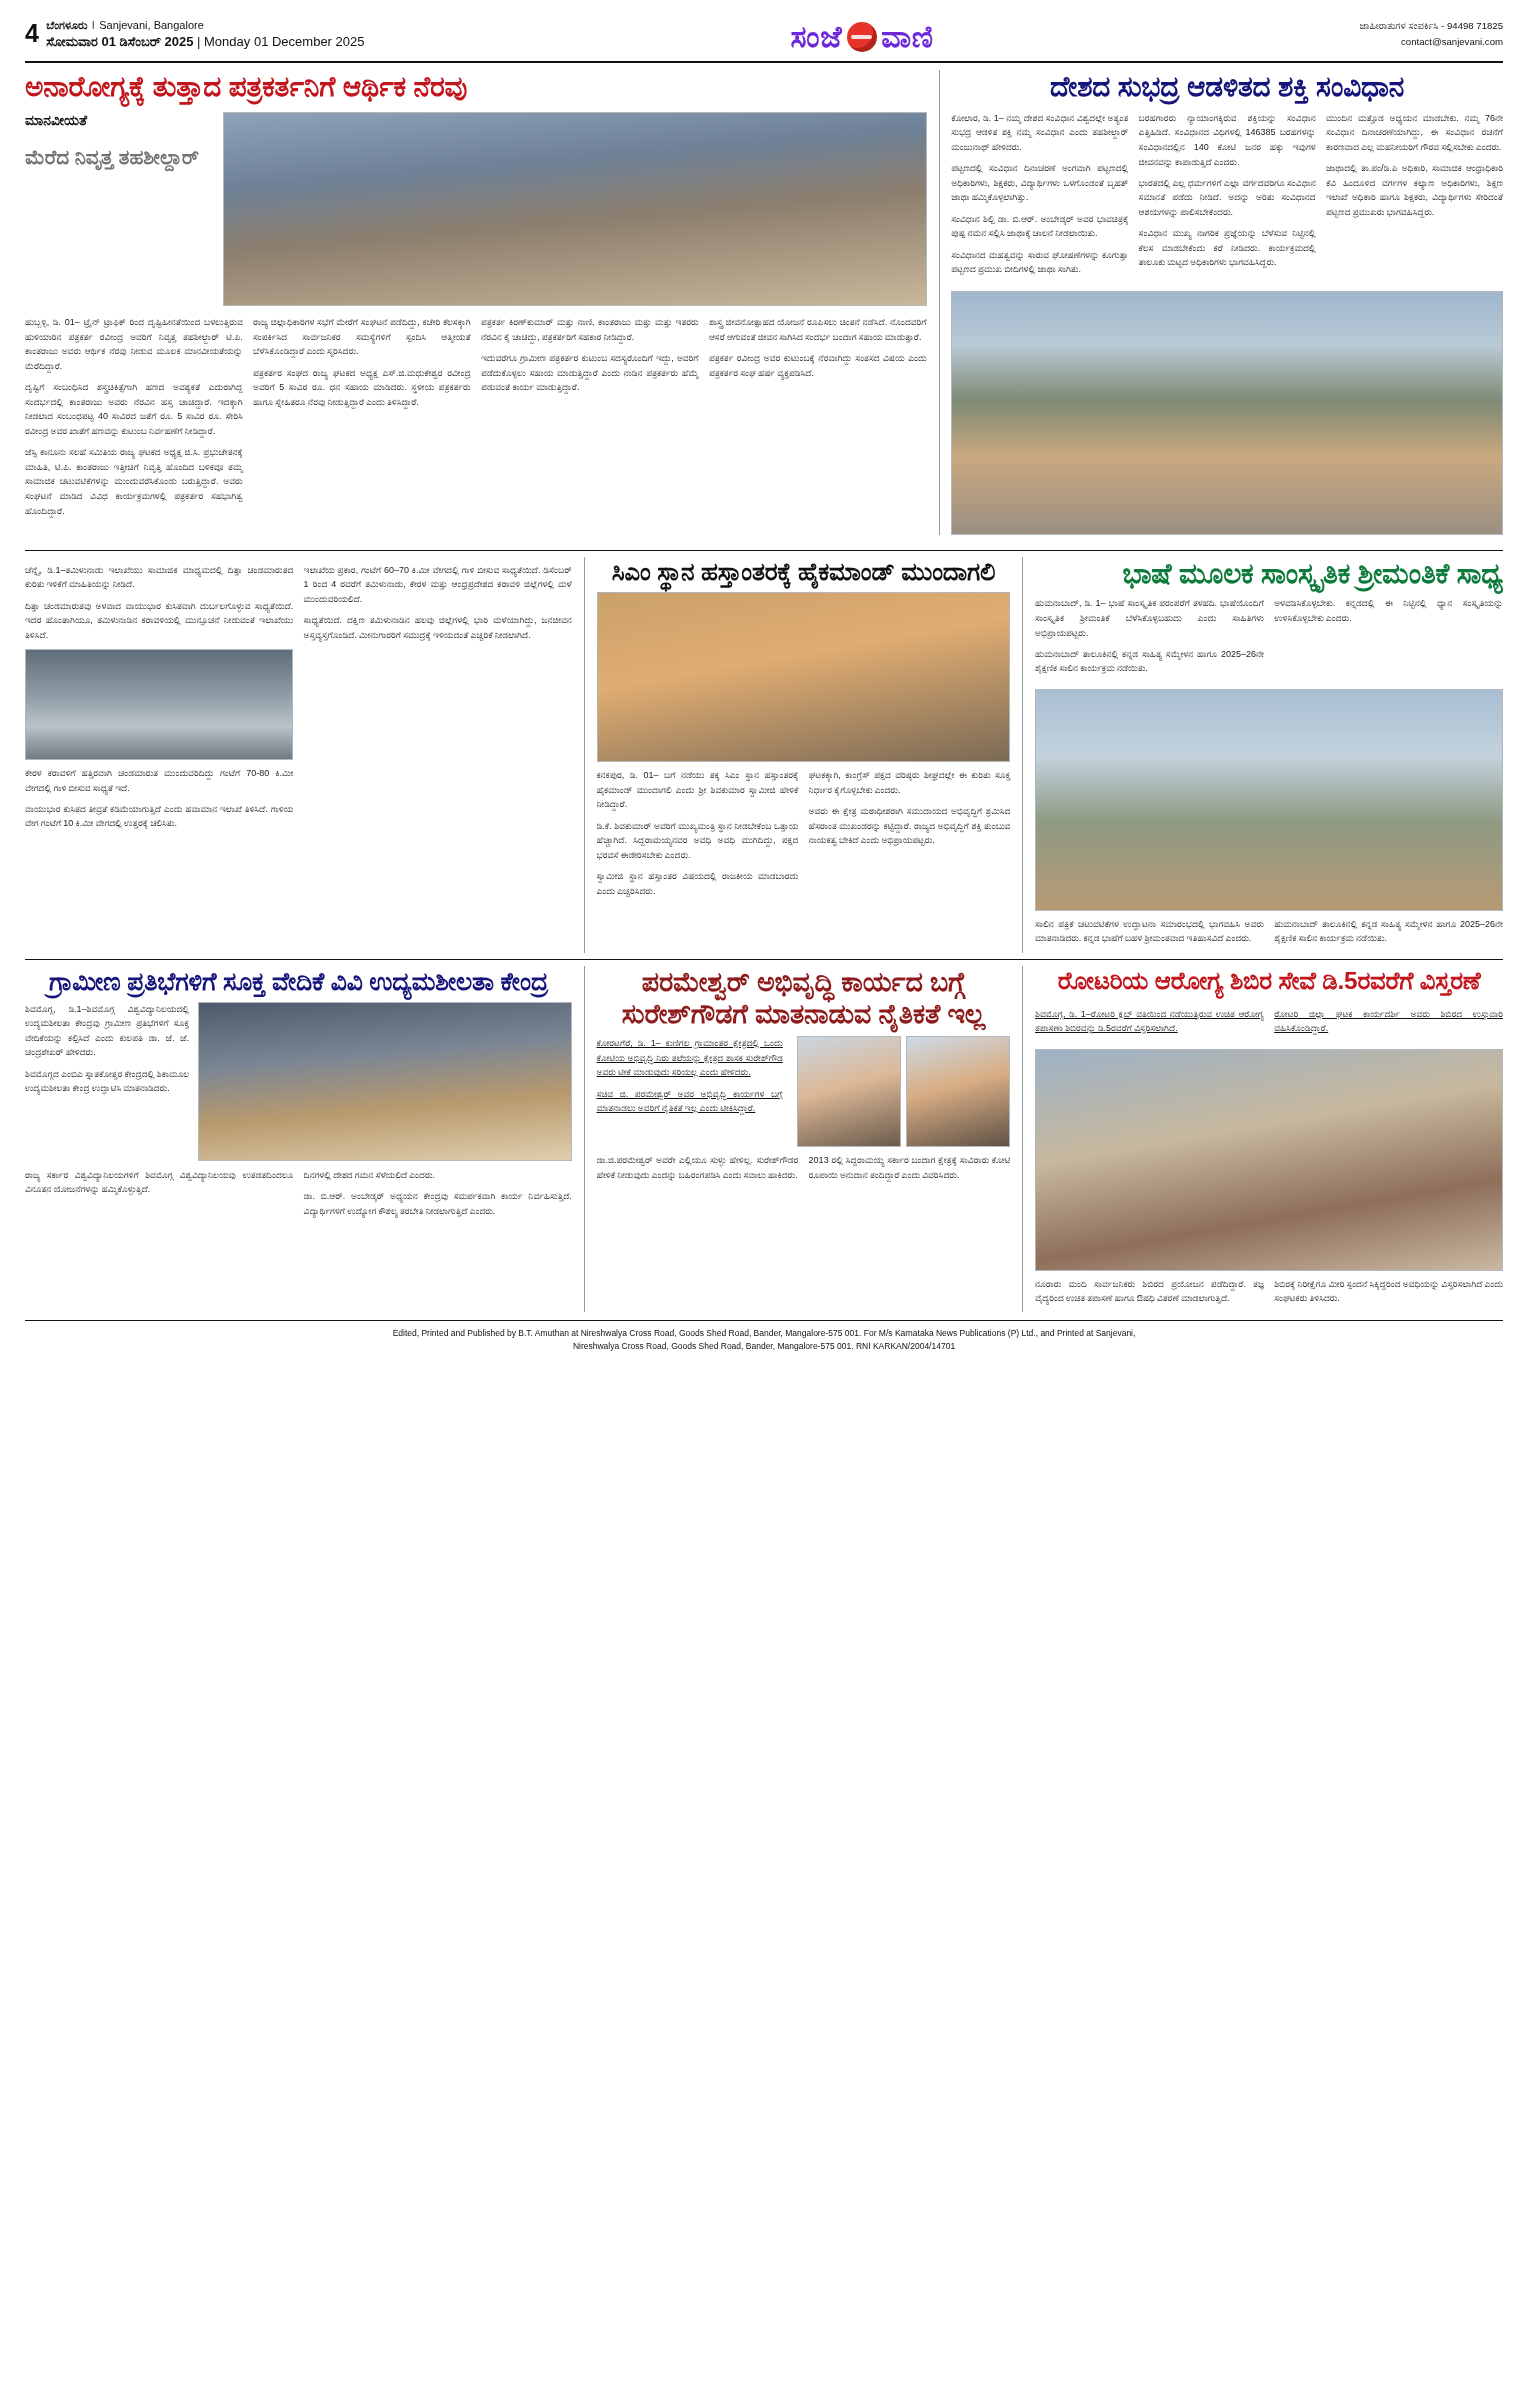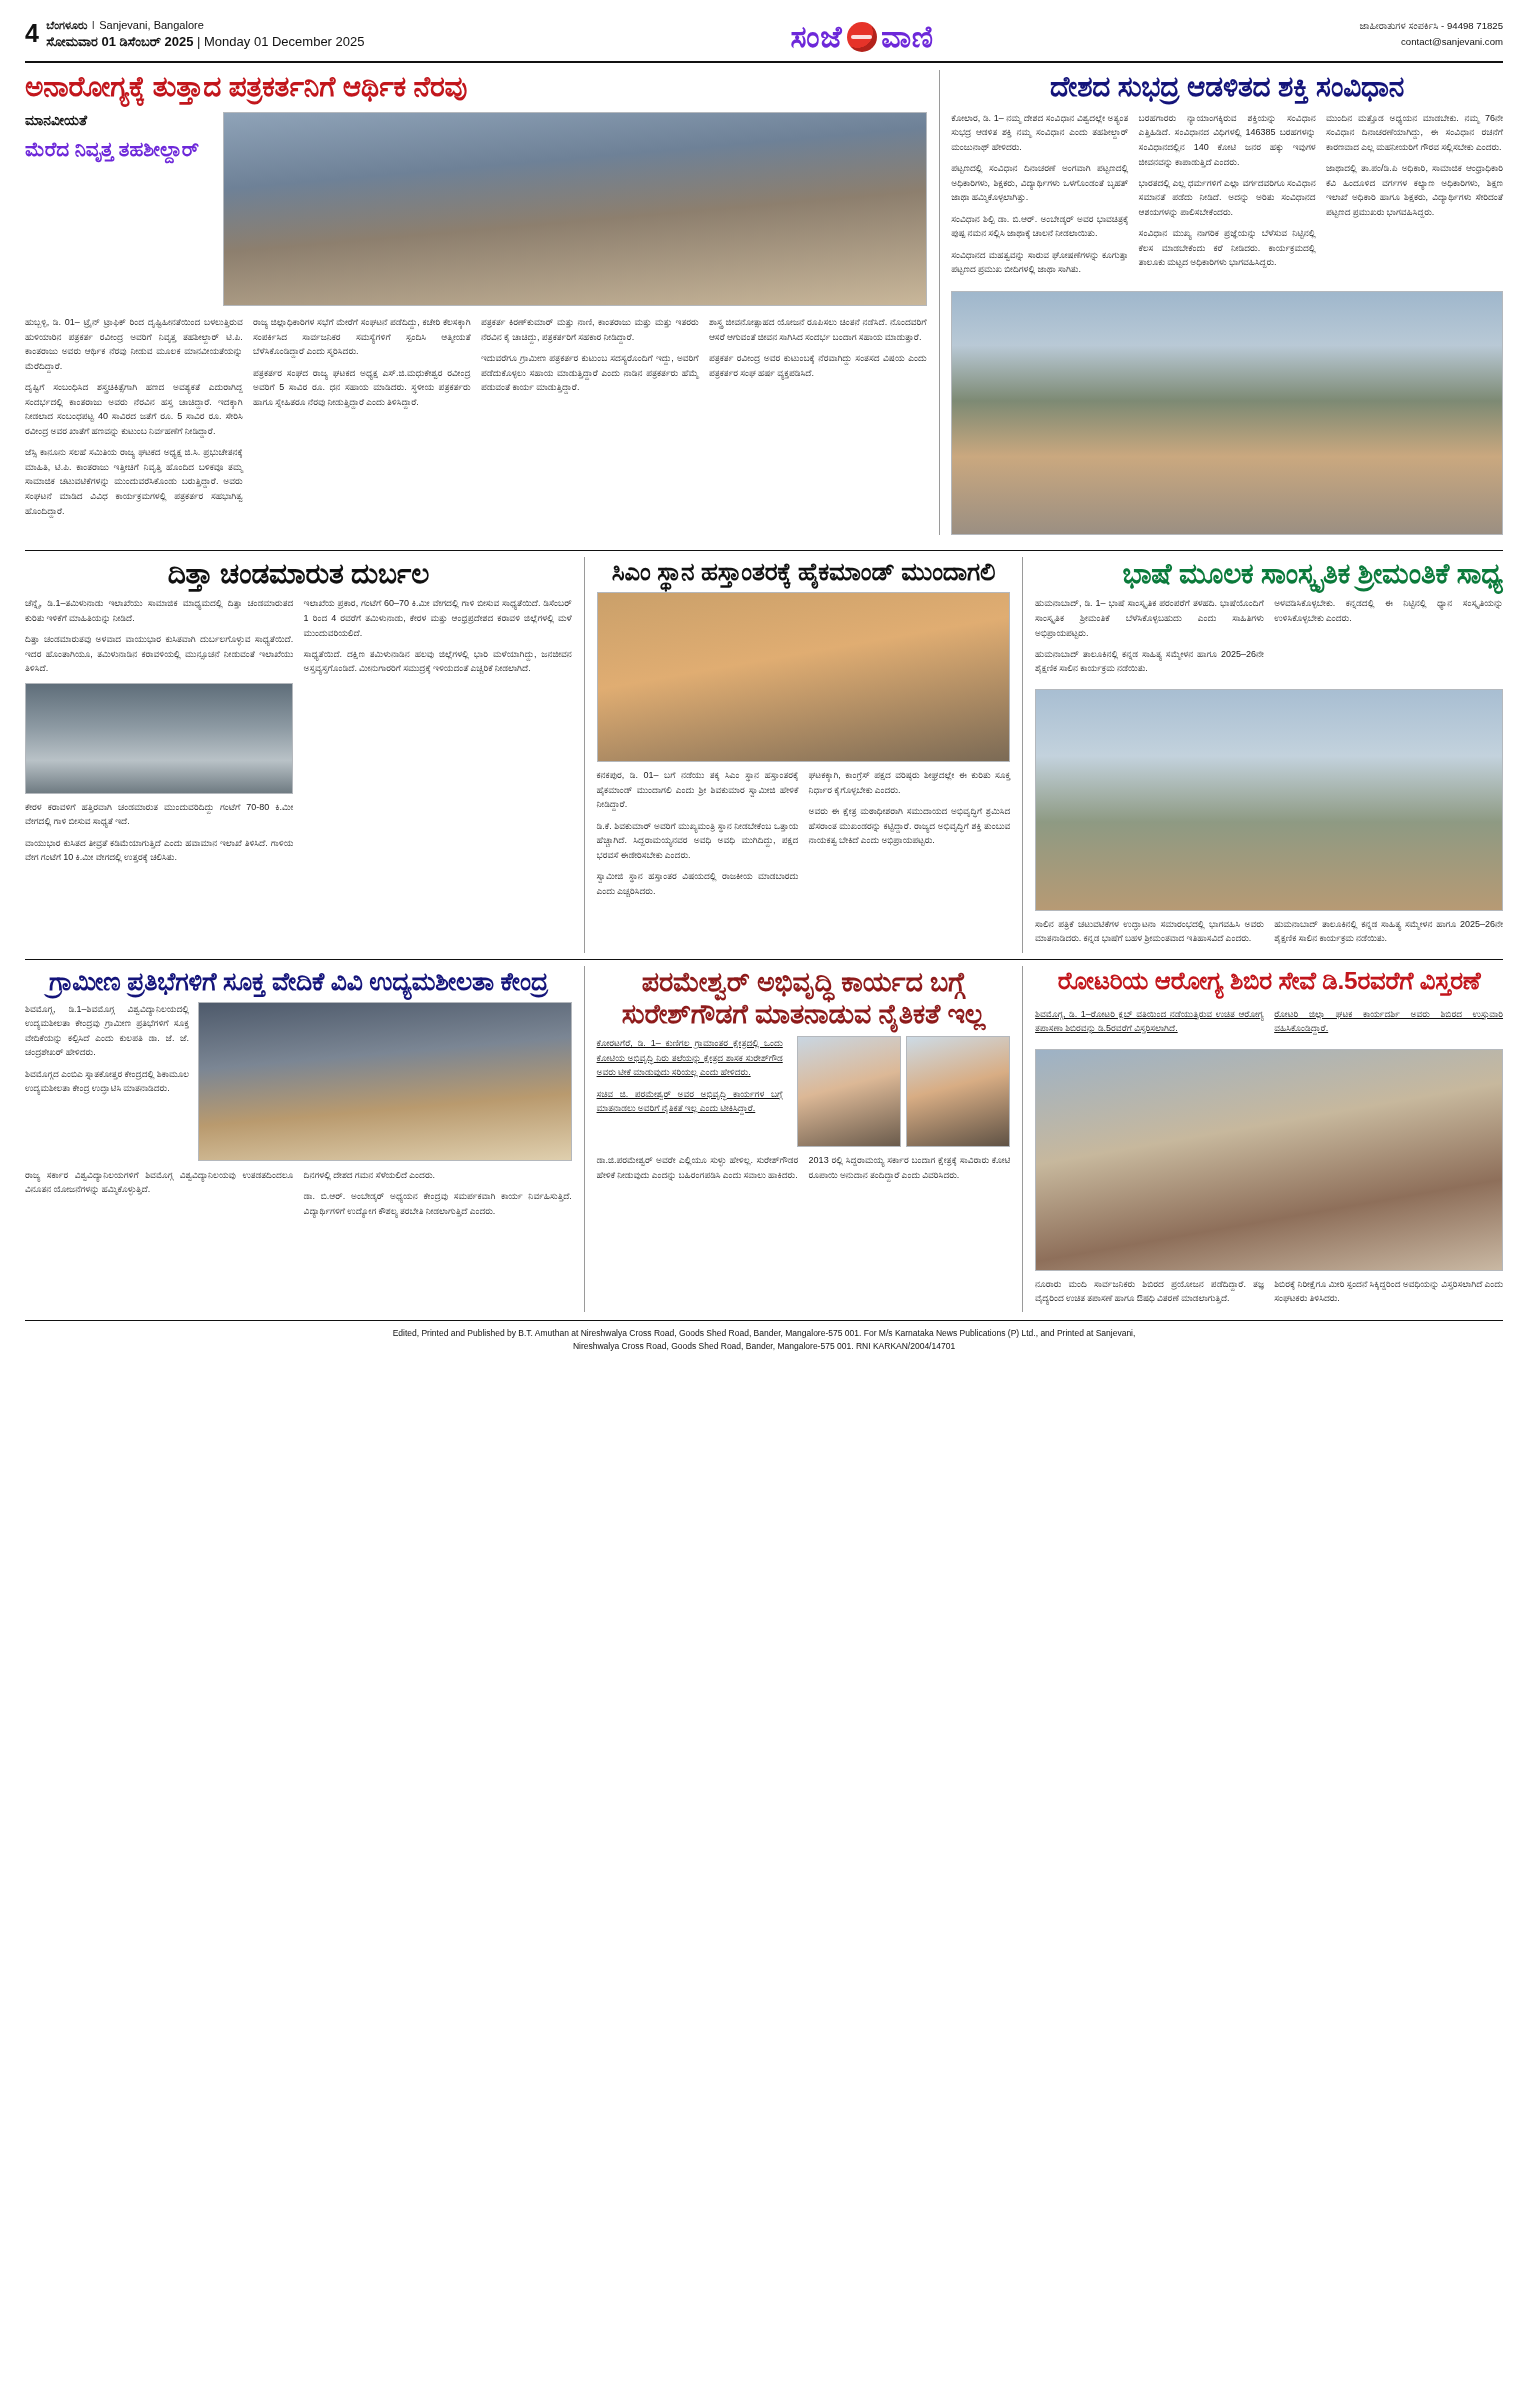--- a/index.html
+++ b/index.html
@@ -159,21 +159,21 @@
 
   <div class="sec" style="display:flex; gap:12px;">
 
     <div style="flex:0 0 61%;">
       <div class="hl-wrap">
         <div class="headline red">ಅನಾರೋಗ್ಯಕ್ಕೆ ತುತ್ತಾದ ಪತ್ರಕರ್ತನಿಗೆ ಆರ್ಥಿಕ ನೆರವು</div>
       </div>
       <div style="display:flex; gap:9px; margin-top:4.4px;">
         <div style="flex:0 0 21%;">
           <div style="font-size:14px;font-weight:700;color:#111;">ಮಾನವೀಯತೆ</div>
-          <div class="subhead" style="font-size:20px;color:#6d28d9;margin-top:7px;">ಮೆರೆದ ನಿವೃತ್ತ ತಹಶೀಲ್ದಾರ್</div>
+          <div class="subhead" style="font-size:20px;color:#737373;margin-top:15px;">ಮೆರೆದ ನಿವೃತ್ತ ತಹಶೀಲ್ದಾರ್</div>
         </div>
         <div style="flex:1;">
           <div class="photo ph-a" style="height:194px;"></div>
         </div>
       </div>
 
       <div class="cols" style="margin-top:9px;">
         <div class="body-col">
           <p>ಹುಬ್ಬಳ್ಳಿ, ಡಿ. 01– ಟ್ರೈನ್ ಟ್ರಾಫಿಕ್ ರಿಂದ ದೃಷ್ಟಿಹೀನತೆಯಿಂದ ಬಳಲುತ್ತಿರುವ ಹುಳಿಯಾರಿನ ಪತ್ರಕರ್ತ ರವೀಂದ್ರ ಅವರಿಗೆ ನಿವೃತ್ತ ತಹಶೀಲ್ದಾರ್ ಟಿ.ಪಿ. ಕಾಂತರಾಜು ಅವರು ಆರ್ಥಿಕ ನೆರವು ನೀಡುವ ಮೂಲಕ ಮಾನವೀಯತೆಯನ್ನು ಮೆರೆದಿದ್ದಾರೆ.</p>
           <p>ದೃಷ್ಟಿಗೆ ಸಂಬಂಧಿಸಿದ ಶಸ್ತ್ರಚಿಕಿತ್ಸೆಗಾಗಿ ಹಣದ ಅವಶ್ಯಕತೆ ಎದುರಾಗಿದ್ದ ಸಂದರ್ಭದಲ್ಲಿ ಕಾಂತರಾಜು ಅವರು ನೆರವಿನ ಹಸ್ತ ಚಾಚಿದ್ದಾರೆ. ಇದಕ್ಕಾಗಿ ನೀಡಲಾದ ಸಂಬಂಧಪಟ್ಟ 40 ಸಾವಿರದ ಜತೆಗೆ ರೂ. 5 ಸಾವಿರ ರೂ. ಸೇರಿಸಿ ರವೀಂದ್ರ ಅವರ ಖಾತೆಗೆ ಹಣವನ್ನು ಕುಟುಂಬ ನಿರ್ವಹಣೆಗೆ ನೀಡಿದ್ದಾರೆ.</p>
@@ -217,21 +217,20 @@
       </div>
       <div class="photo ph-crowd" style="height:244px;margin-top:7.4px;"></div>
     </div>
   </div>
 
   <div class="mini-rule"></div>
 
   <div style="display:flex; gap:12px;">
 
     <div style="flex:0 0 37%;">
-      <div class="headline" style="text-align:center;">ದಿತ್ತಾ ಚಂಡಮಾರುತ ದುರ್ಬಲ</div>
       <div class="cols" style="margin-top:6px;">
         <div class="body-col">
           <p>ಚೆನ್ನೈ, ಡಿ.1–ತಮಿಳುನಾಡು ಇಲಾಖೆಯು ಸಾಮಾಜಿಕ ಮಾಧ್ಯಮದಲ್ಲಿ ದಿತ್ತಾ ಚಂಡಮಾರುತದ ಕುರಿತು ಇಳಿಕೆಗೆ ಮಾಹಿತಿಯನ್ನು ನೀಡಿದೆ.</p>
           <p>ದಿತ್ತಾ ಚಂಡಮಾರುತವು ಅಳವಾದ ವಾಯುಭಾರ ಕುಸಿತವಾಗಿ ದುರ್ಬಲಗೊಳ್ಳುವ ಸಾಧ್ಯತೆಯಿದೆ. ಇದರ ಹೊಂತಾಗಿಯೂ, ತಮಿಳುನಾಡಿನ ಕರಾವಳಿಯಲ್ಲಿ ಮುನ್ಸೂಚನೆ ನೀಡುವಂತೆ ಇಲಾಖೆಯು ತಿಳಿಸಿದೆ.</p>
           <div class="photo ph-river" style="height:111px;margin:4.4px 0 6px 0;"></div>
           <p>ಕೇರಳ ಕರಾವಳಿಗೆ ಹತ್ತಿರವಾಗಿ ಚಂಡಮಾರುತ ಮುಂದುವರಿದಿದ್ದು ಗಂಟೆಗೆ 70-80 ಕಿ.ಮೀ ವೇಗದಲ್ಲಿ ಗಾಳಿ ಬೀಸುವ ಸಾಧ್ಯತೆ ಇದೆ.</p>
           <p>ವಾಯುಭಾರ ಕುಸಿತದ ತೀವ್ರತೆ ಕಡಿಮೆಯಾಗುತ್ತಿದೆ ಎಂದು ಹವಾಮಾನ ಇಲಾಖೆ ತಿಳಿಸಿದೆ. ಗಾಳಿಯ ವೇಗ ಗಂಟೆಗೆ 10 ಕಿ.ಮೀ ವೇಗದಲ್ಲಿ ಉತ್ತರಕ್ಕೆ ಚಲಿಸಿತು.</p>
         </div>
         <div class="body-col">
           <p>ಇಲಾಖೆಯ ಪ್ರಕಾರ, ಗಂಟೆಗೆ 60–70 ಕಿ.ಮೀ ವೇಗದಲ್ಲಿ ಗಾಳಿ ಬೀಸುವ ಸಾಧ್ಯತೆಯಿದೆ. ಡಿಸೆಂಬರ್ 1 ರಿಂದ 4 ರವರೆಗೆ ತಮಿಳುನಾಡು, ಕೇರಳ ಮತ್ತು ಆಂಧ್ರಪ್ರದೇಶದ ಕರಾವಳಿ ಜಿಲ್ಲೆಗಳಲ್ಲಿ ಮಳೆ ಮುಂದುವರಿಯಲಿದೆ.</p>

